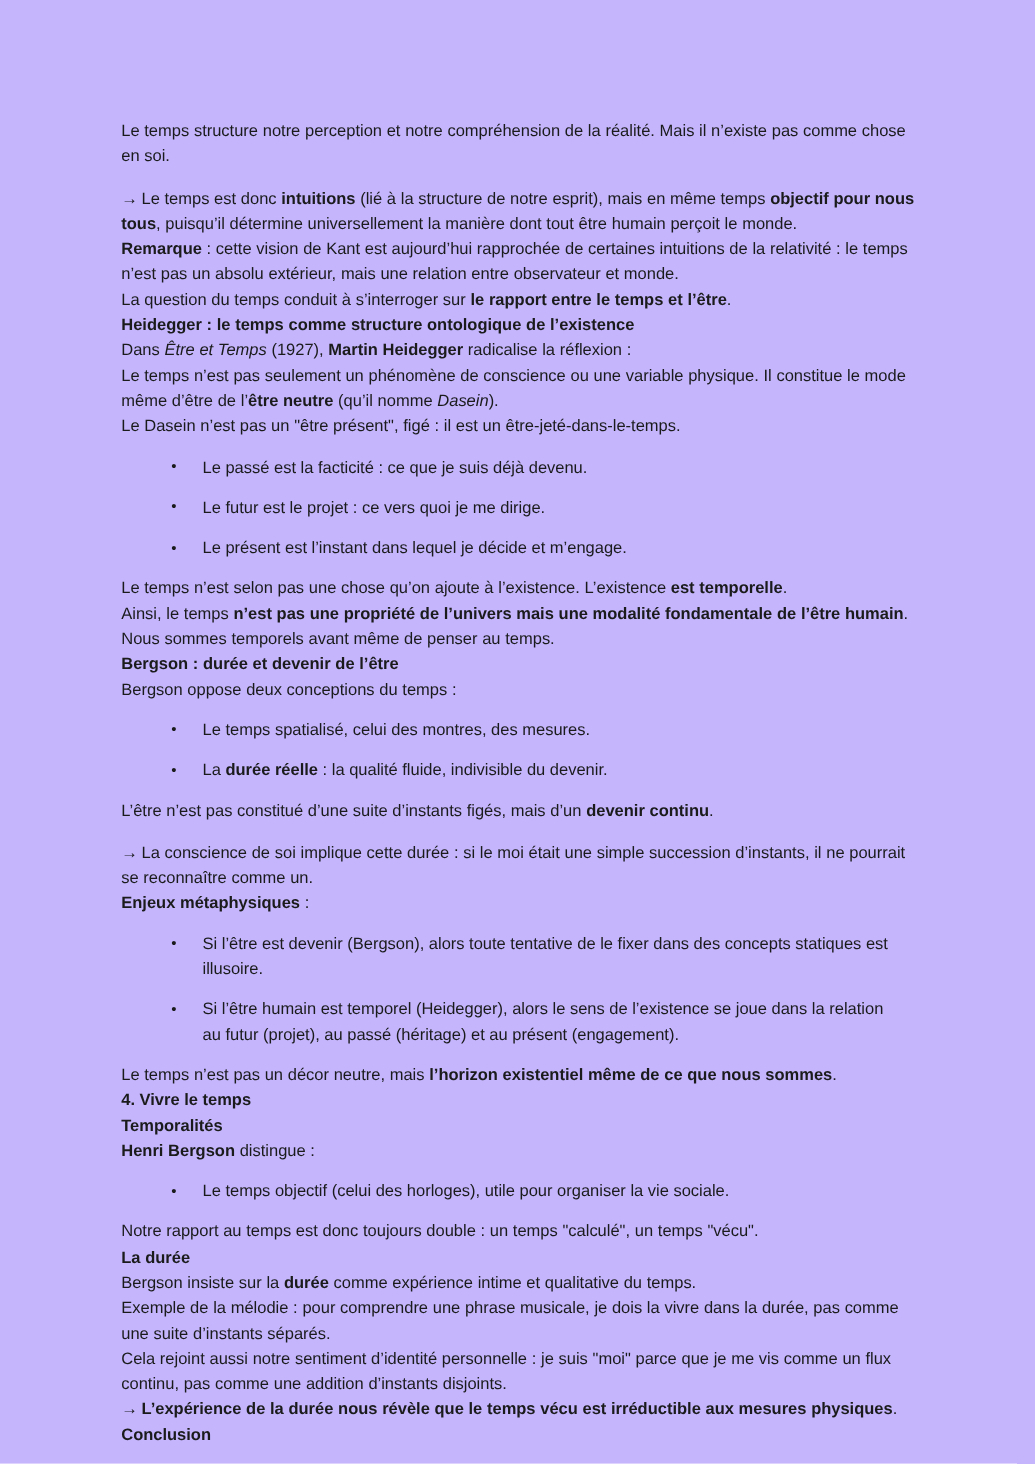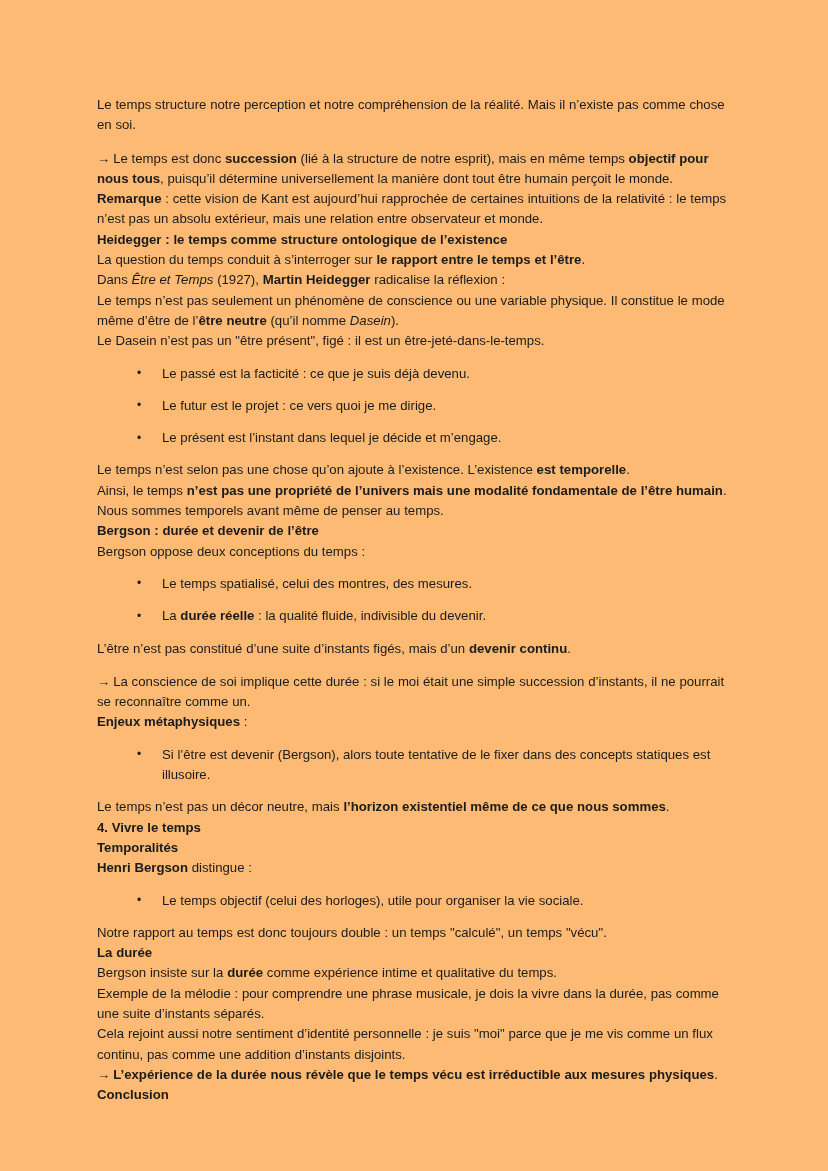--- a/index.html
+++ b/index.html
@@ -4,21 +4,21 @@
 <style>
   html, body {
     margin: 0;
     padding: 0;
     background: #ffffff;
   }
   .page {
     position: relative;
     width: 828px;
     height: 1171px;
-    background: #fdba74;
+    background: #c4b5fd;
     overflow: hidden;
     font-family: "Liberation Sans", sans-serif;
     color: #1b1b1b;
   }
   .content {
     position: absolute;
     left: 97px;
     top: 95px;
     width: 636px;
   }
@@ -73,24 +73,24 @@
     line-height: 20.3px;
     color: #1b1b1b;
   }
 </style>
 </head>
 <body>
 
 <div class="page">
   <div class="content" id="doc-body">
       <p class="para"><span>Le temps structure notre perception et notre compréhension de la réalité. Mais il n’existe pas comme chose en soi.</span></p>
-      <p class="para gap-before"><span class="arrow">→</span><span>Le temps est donc </span><span class="bold">succession</span><span> (lié à la structure de notre esprit), mais en même temps </span><span class="bold">objectif pour nous tous</span><span>, puisqu’il détermine universellement la manière dont tout être humain perçoit le monde.</span></p>
+      <p class="para gap-before"><span class="arrow">→</span><span>Le temps est donc </span><span class="bold">intuitions</span><span> (lié à la structure de notre esprit), mais en même temps </span><span class="bold">objectif pour nous tous</span><span>, puisqu’il détermine universellement la manière dont tout être humain perçoit le monde.</span></p>
       <p class="para"><span class="bold">Remarque</span><span> : cette vision de Kant est aujourd’hui rapprochée de certaines intuitions de la relativité : le temps n’est pas un absolu extérieur, mais une relation entre observateur et monde.</span></p>
+      <p class="para"><span>La question du temps conduit à s’interroger sur </span><span class="bold">le rapport entre le temps et l’être</span><span>.</span></p>
       <p class="para"><span class="bold">Heidegger : le temps comme structure ontologique de l’existence</span></p>
-      <p class="para"><span>La question du temps conduit à s’interroger sur </span><span class="bold">le rapport entre le temps et l’être</span><span>.</span></p>
       <p class="para"><span>Dans </span><span class="ital">Être et Temps</span><span> (1927), </span><span class="bold">Martin Heidegger</span><span> radicalise la réflexion :</span></p>
       <p class="para"><span>Le temps n’est pas seulement un phénomène de conscience ou une variable physique. Il constitue le mode même d’être de l’</span><span class="bold">être neutre</span><span> (qu’il nomme </span><span class="ital">Dasein</span><span>).</span></p>
       <p class="para"><span>Le Dasein n’est pas un "être présent", figé : il est un être-jeté-dans-le-temps.</span></p>
       <ul class="bullets">
         <li><span>Le passé est la facticité : ce que je suis déjà devenu.</span></li>
         <li><span>Le futur est le projet : ce vers quoi je me dirige.</span></li>
         <li><span>Le présent est l’instant dans lequel je décide et m’engage.</span></li>
       </ul>
       <p class="para"><span>Le temps n’est selon pas une chose qu’on ajoute à l’existence. L’existence </span><span class="bold">est temporelle</span><span>.</span></p>
       <p class="para"><span>Ainsi, le temps </span><span class="bold">n’est pas une propriété de l’univers mais une modalité fondamentale de l’être humain</span><span>. Nous sommes temporels avant même de penser au temps.</span></p>
@@ -98,20 +98,21 @@
       <p class="para"><span>Bergson oppose deux conceptions du temps :</span></p>
       <ul class="bullets">
         <li><span>Le temps spatialisé, celui des montres, des mesures.</span></li>
         <li><span>La </span><span class="bold">durée réelle</span><span> : la qualité fluide, indivisible du devenir.</span></li>
       </ul>
       <p class="para"><span>L’être n’est pas constitué d’une suite d’instants figés, mais d’un </span><span class="bold">devenir continu</span><span>.</span></p>
       <p class="para gap-before"><span class="arrow">→</span><span>La conscience de soi implique cette durée : si le moi était une simple succession d’instants, il ne pourrait se reconnaître comme un.</span></p>
       <p class="para"><span class="bold">Enjeux métaphysiques</span><span> :</span></p>
       <ul class="bullets">
         <li><span>Si l’être est devenir (Bergson), alors toute tentative de le fixer dans des concepts statiques est illusoire.</span></li>
+        <li><span>Si l’être humain est temporel (Heidegger), alors le sens de l’existence se joue dans la relation au futur (projet), au passé (héritage) et au présent (engagement).</span></li>
       </ul>
       <p class="para"><span>Le temps n’est pas un décor neutre, mais </span><span class="bold">l’horizon existentiel même de ce que nous sommes</span><span>.</span></p>
       <p class="heading section-gap"><span class="bold">4. Vivre le temps</span></p>
       <p class="para"><span class="bold">Temporalités</span></p>
       <p class="para"><span class="bold">Henri Bergson</span><span> distingue :</span></p>
       <ul class="bullets">
         <li><span>Le temps objectif (celui des horloges), utile pour organiser la vie sociale.</span></li>
       </ul>
       <p class="para"><span>Notre rapport au temps est donc toujours double : un temps "calculé", un temps "vécu".</span></p>
       <p class="para"><span class="bold">La durée</span></p>

